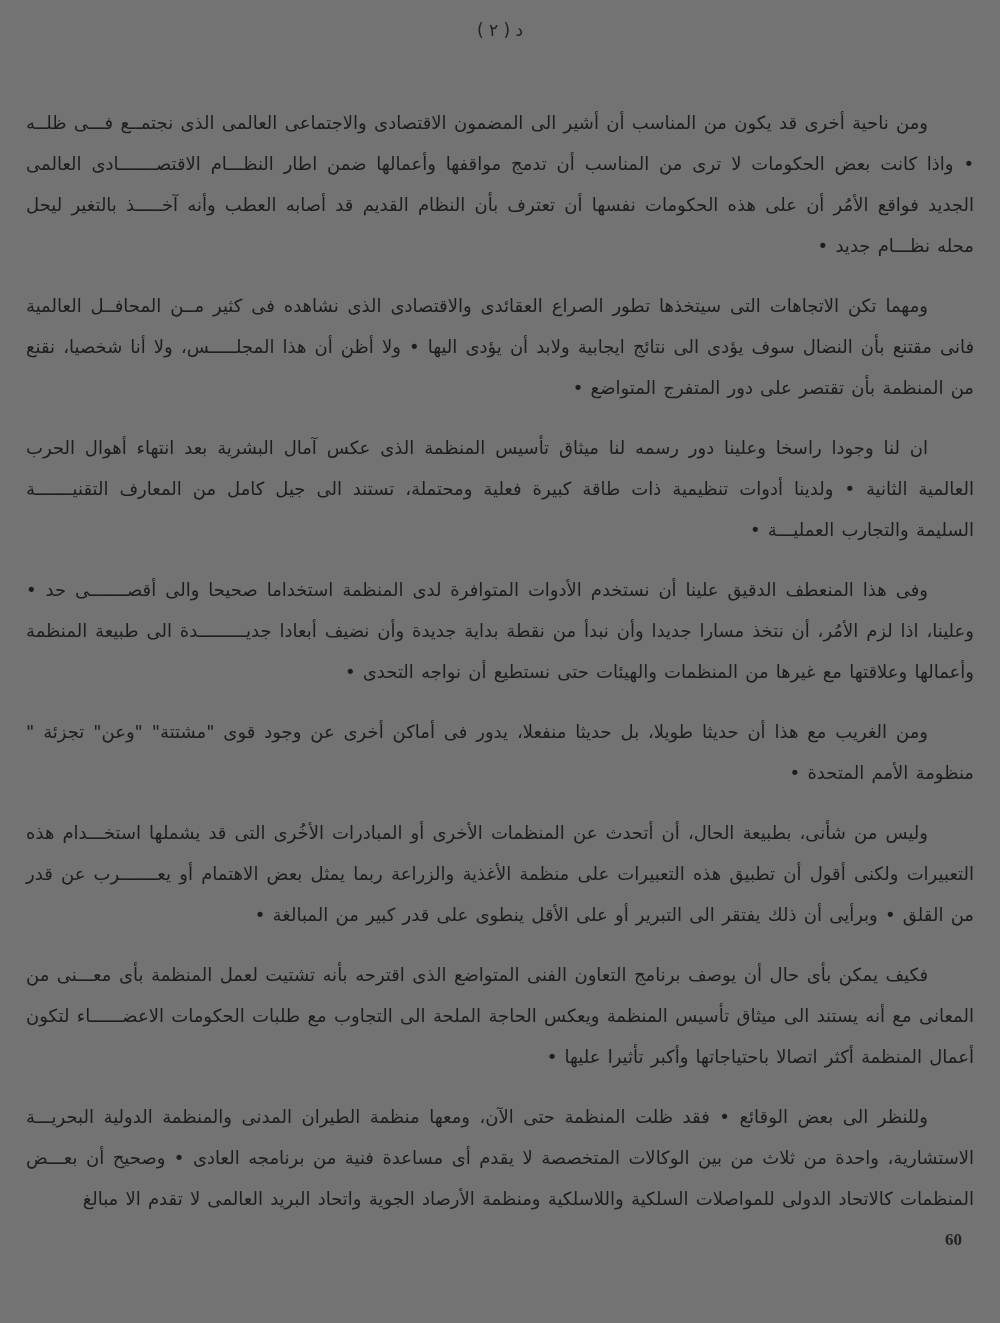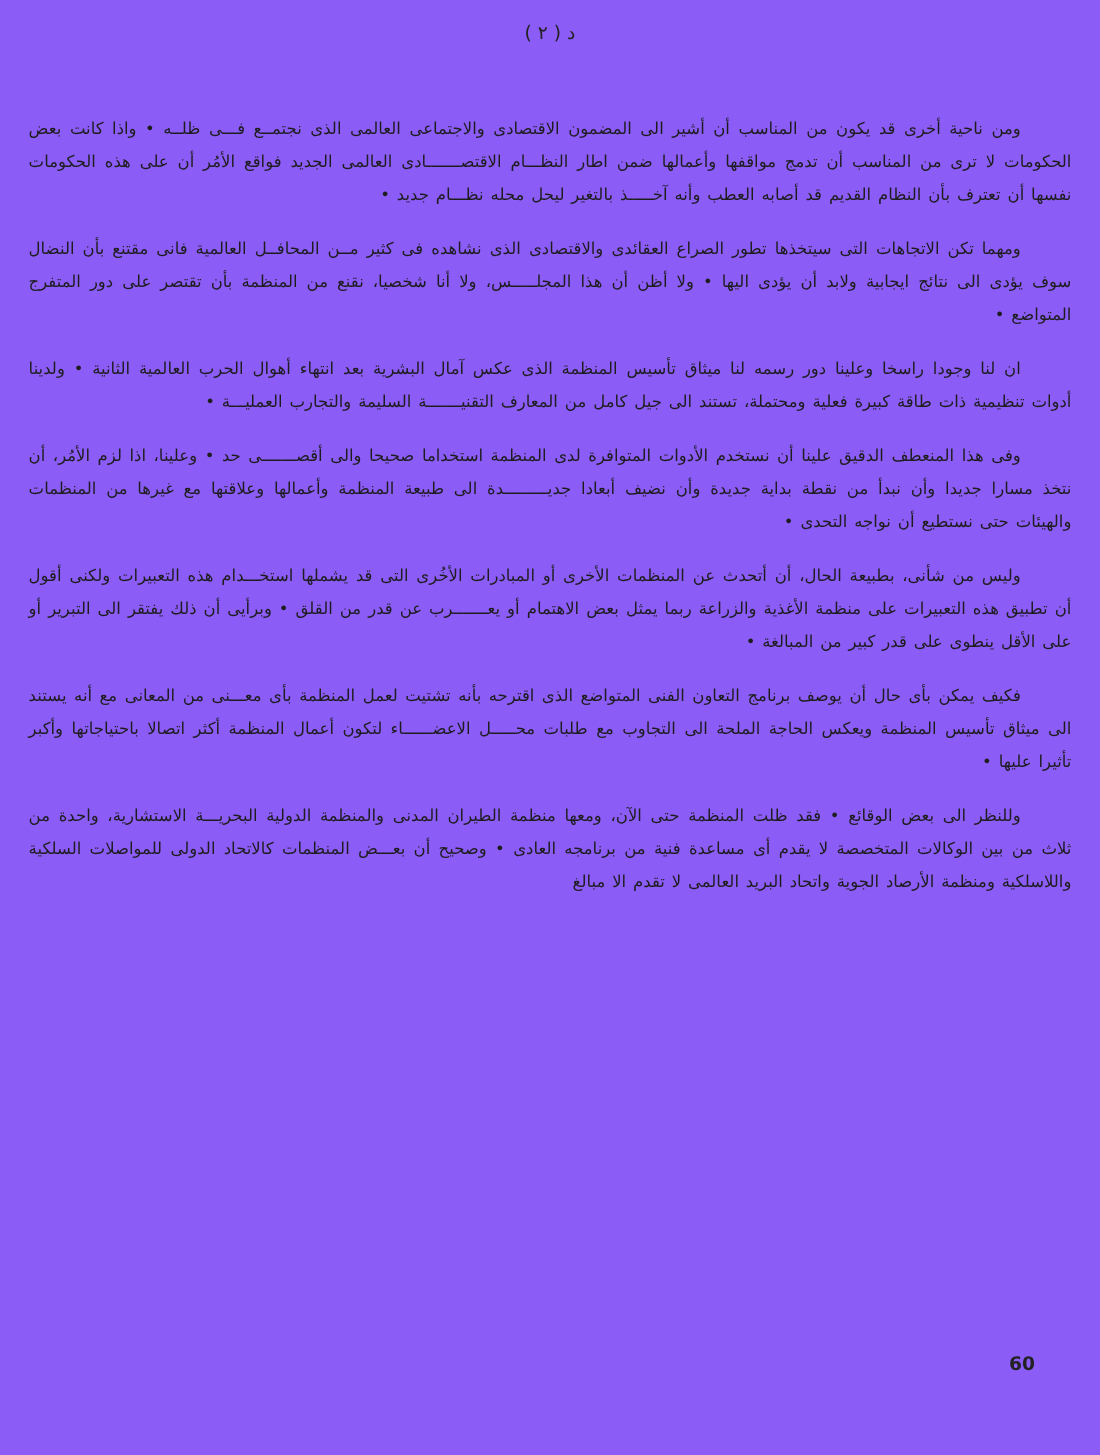--- a/index.html
+++ b/index.html
@@ -5,21 +5,21 @@
   html, body {
     margin: 0;
     padding: 0;
     background: #e8e8e8;
   }
   .page {
     position: relative;
     width: 1000px;
     height: 1323px;
     margin: 0 auto;
-    background: #8b5cf6;
+    background: #737373;
     color: #1b1b1b;
     font-family: "DejaVu Sans", sans-serif;
     direction: rtl;
     overflow: hidden;
     box-sizing: border-box;
   }
   .page-header {
     position: absolute;
     top: 20px;
     left: 0;
@@ -29,51 +29,53 @@
     letter-spacing: 1px;
     color: #222;
   }
   .content {
     position: absolute;
     top: 102px;
     right: 26px;
     left: 26px;
   }
   .para {
-    font-size: 15px;
-    line-height: 30px;
+    font-size: 18px;
+    line-height: 41px;
     text-align: justify;
     text-justify: inter-word;
     text-indent: 46px;
     margin: 0 0 19px 0;
     word-spacing: 1.5px;
     color: #1d1d1d;
   }
   .page-number {
     position: absolute;
     top: 1230px;
-    right: 59px;
+    right: 38px;
     font-size: 17px;
     font-weight: bold;
     direction: ltr;
     color: #222;
+    font-family: Liberation Serif, serif;
   }
 </style>
 </head>
 <body>
 
 <div class="page">
 
   <div class="page-header">د ( ٢ )</div>
 
   <div class="content">
     <p class="para">ومن ناحية أخرى قد يكون من المناسب أن أشير الى المضمون الاقتصادى والاجتماعى العالمى الذى نجتمــع فـــى ظلــه • واذا كانت بعض الحكومات لا ترى من المناسب أن تدمج مواقفها وأعمالها ضمن اطار النظـــام الاقتصـــــــادى العالمى الجديد فواقع الأمُر أن على هذه الحكومات نفسها أن تعترف بأن النظام القديم قد أصابه العطب وأنه آخـــــذ بالتغير ليحل محله نظـــام جديد •</p>
     <p class="para">ومهما تكن الاتجاهات التى سيتخذها تطور الصراع العقائدى والاقتصادى الذى نشاهده فى كثير مــن المحافــل العالمية فانى مقتنع بأن النضال سوف يؤدى الى نتائج ايجابية ولابد أن يؤدى اليها • ولا أظن أن هذا المجلـــــس، ولا أنا شخصيا، نقنع من المنظمة بأن تقتصر على دور المتفرج المتواضع •</p>
     <p class="para">ان لنا وجودا راسخا وعلينا دور رسمه لنا ميثاق تأسيس المنظمة الذى عكس آمال البشرية بعد انتهاء أهوال الحرب العالمية الثانية • ولدينا أدوات تنظيمية ذات طاقة كبيرة فعلية ومحتملة، تستند الى جيل كامل من المعارف التقنيـــــــة السليمة والتجارب العمليـــة •</p>
     <p class="para">وفى هذا المنعطف الدقيق علينا أن نستخدم الأدوات المتوافرة لدى المنظمة استخداما صحيحا والى أقصـــــــى حد • وعلينا، اذا لزم الأمُر، أن نتخذ مسارا جديدا وأن نبدأ من نقطة بداية جديدة وأن نضيف أبعادا جديـــــــــدة الى طبيعة المنظمة وأعمالها وعلاقتها مع غيرها من المنظمات والهيئات حتى نستطيع أن نواجه التحدى •</p>
+    <p class="para">ومن الغريب مع هذا أن حديثا طويلا، بل حديثا منفعلا، يدور فى أماكن أخرى عن وجود قوى "مشتتة" "وعن" تجزئة " منظومة الأمم المتحدة •</p>
     <p class="para">وليس من شأنى، بطبيعة الحال، أن أتحدث عن المنظمات الأخرى أو المبادرات الأخُرى التى قد يشملها استخـــدام هذه التعبيرات ولكنى أقول أن تطبيق هذه التعبيرات على منظمة الأغذية والزراعة ربما يمثل بعض الاهتمام أو يعـــــــرب عن قدر من القلق • وبرأيى أن ذلك يفتقر الى التبرير أو على الأقل ينطوى على قدر كبير من المبالغة •</p>
-    <p class="para">فكيف يمكن بأى حال أن يوصف برنامج التعاون الفنى المتواضع الذى اقترحه بأنه تشتيت لعمل المنظمة بأى معـــنى من المعانى مع أنه يستند الى ميثاق تأسيس المنظمة ويعكس الحاجة الملحة الى التجاوب مع طلبات محـــــل الاعضــــــاء لتكون أعمال المنظمة أكثر اتصالا باحتياجاتها وأكبر تأثيرا عليها •</p>
+    <p class="para">فكيف يمكن بأى حال أن يوصف برنامج التعاون الفنى المتواضع الذى اقترحه بأنه تشتيت لعمل المنظمة بأى معـــنى من المعانى مع أنه يستند الى ميثاق تأسيس المنظمة ويعكس الحاجة الملحة الى التجاوب مع طلبات الحكومات الاعضــــــاء لتكون أعمال المنظمة أكثر اتصالا باحتياجاتها وأكبر تأثيرا عليها •</p>
     <p class="para">وللنظر الى بعض الوقائع • فقد ظلت المنظمة حتى الآن، ومعها منظمة الطيران المدنى والمنظمة الدولية البحريـــة الاستشارية، واحدة من ثلاث من بين الوكالات المتخصصة لا يقدم أى مساعدة فنية من برنامجه العادى • وصحيح أن بعـــض المنظمات كالاتحاد الدولى للمواصلات السلكية واللاسلكية ومنظمة الأرصاد الجوية واتحاد البريد العالمى لا تقدم الا مبالغ</p>
   </div>
 
   <div class="page-number">60</div>
 
 </div>
 
 </body></html>

